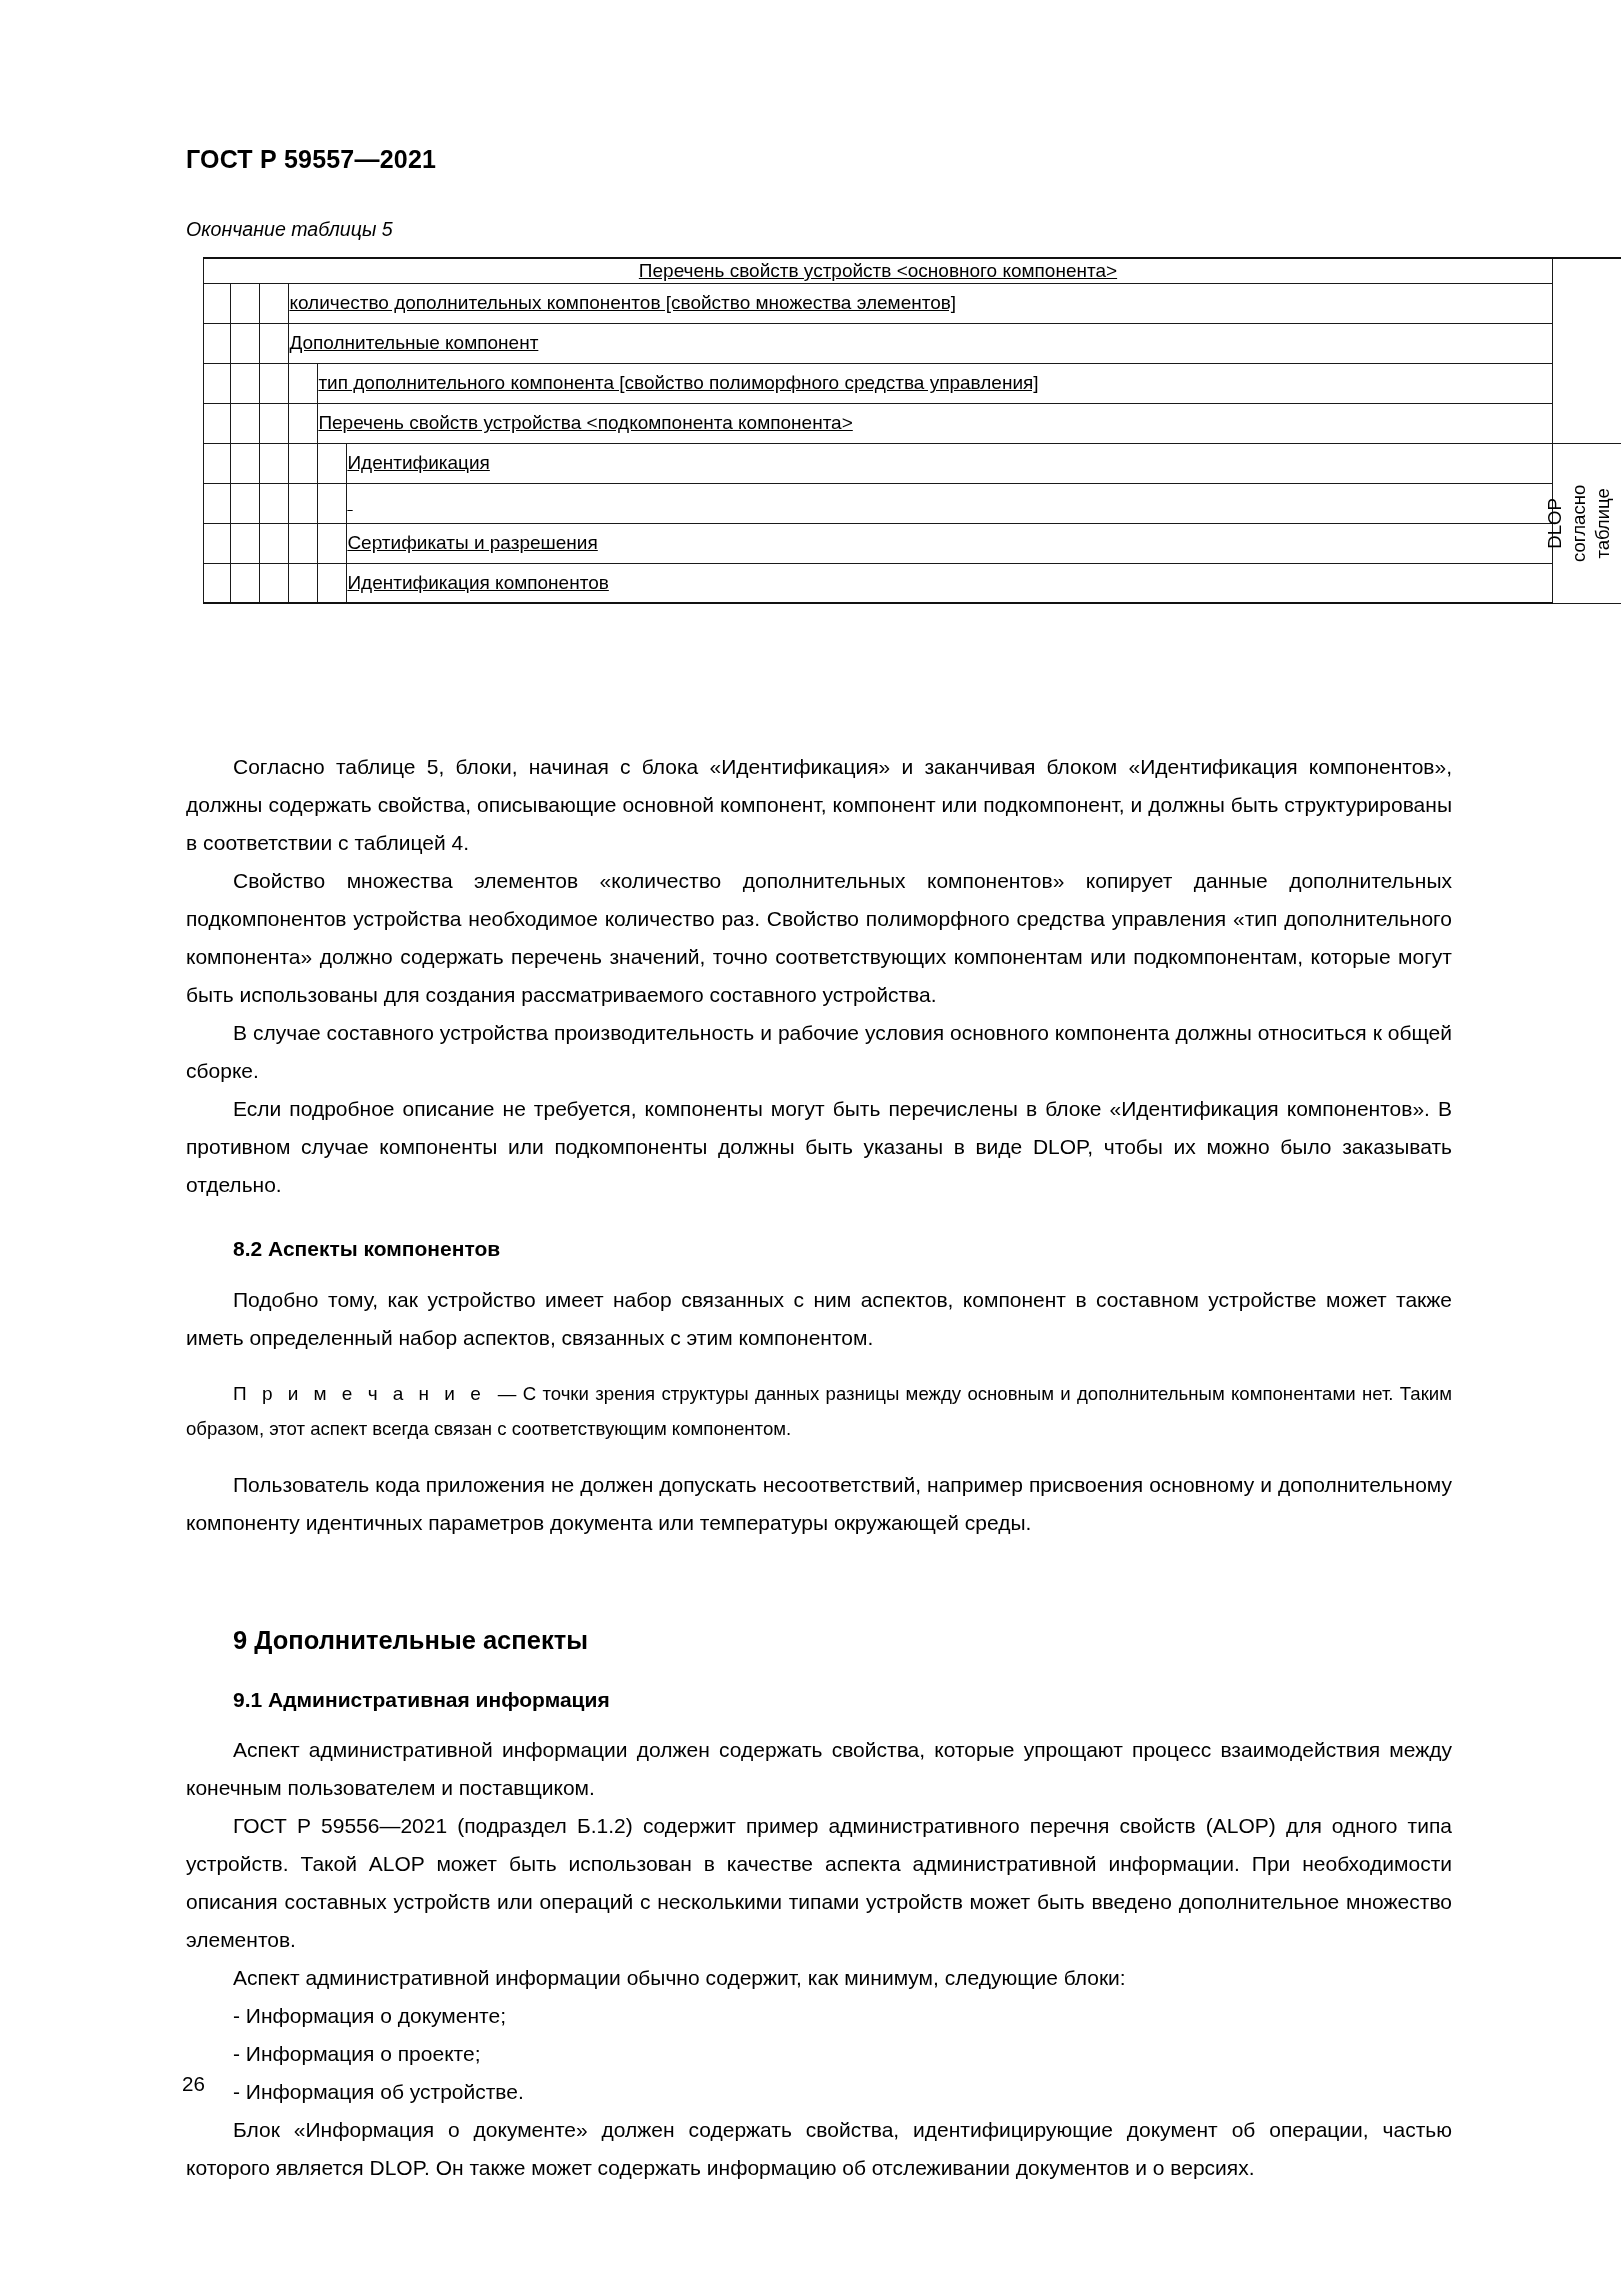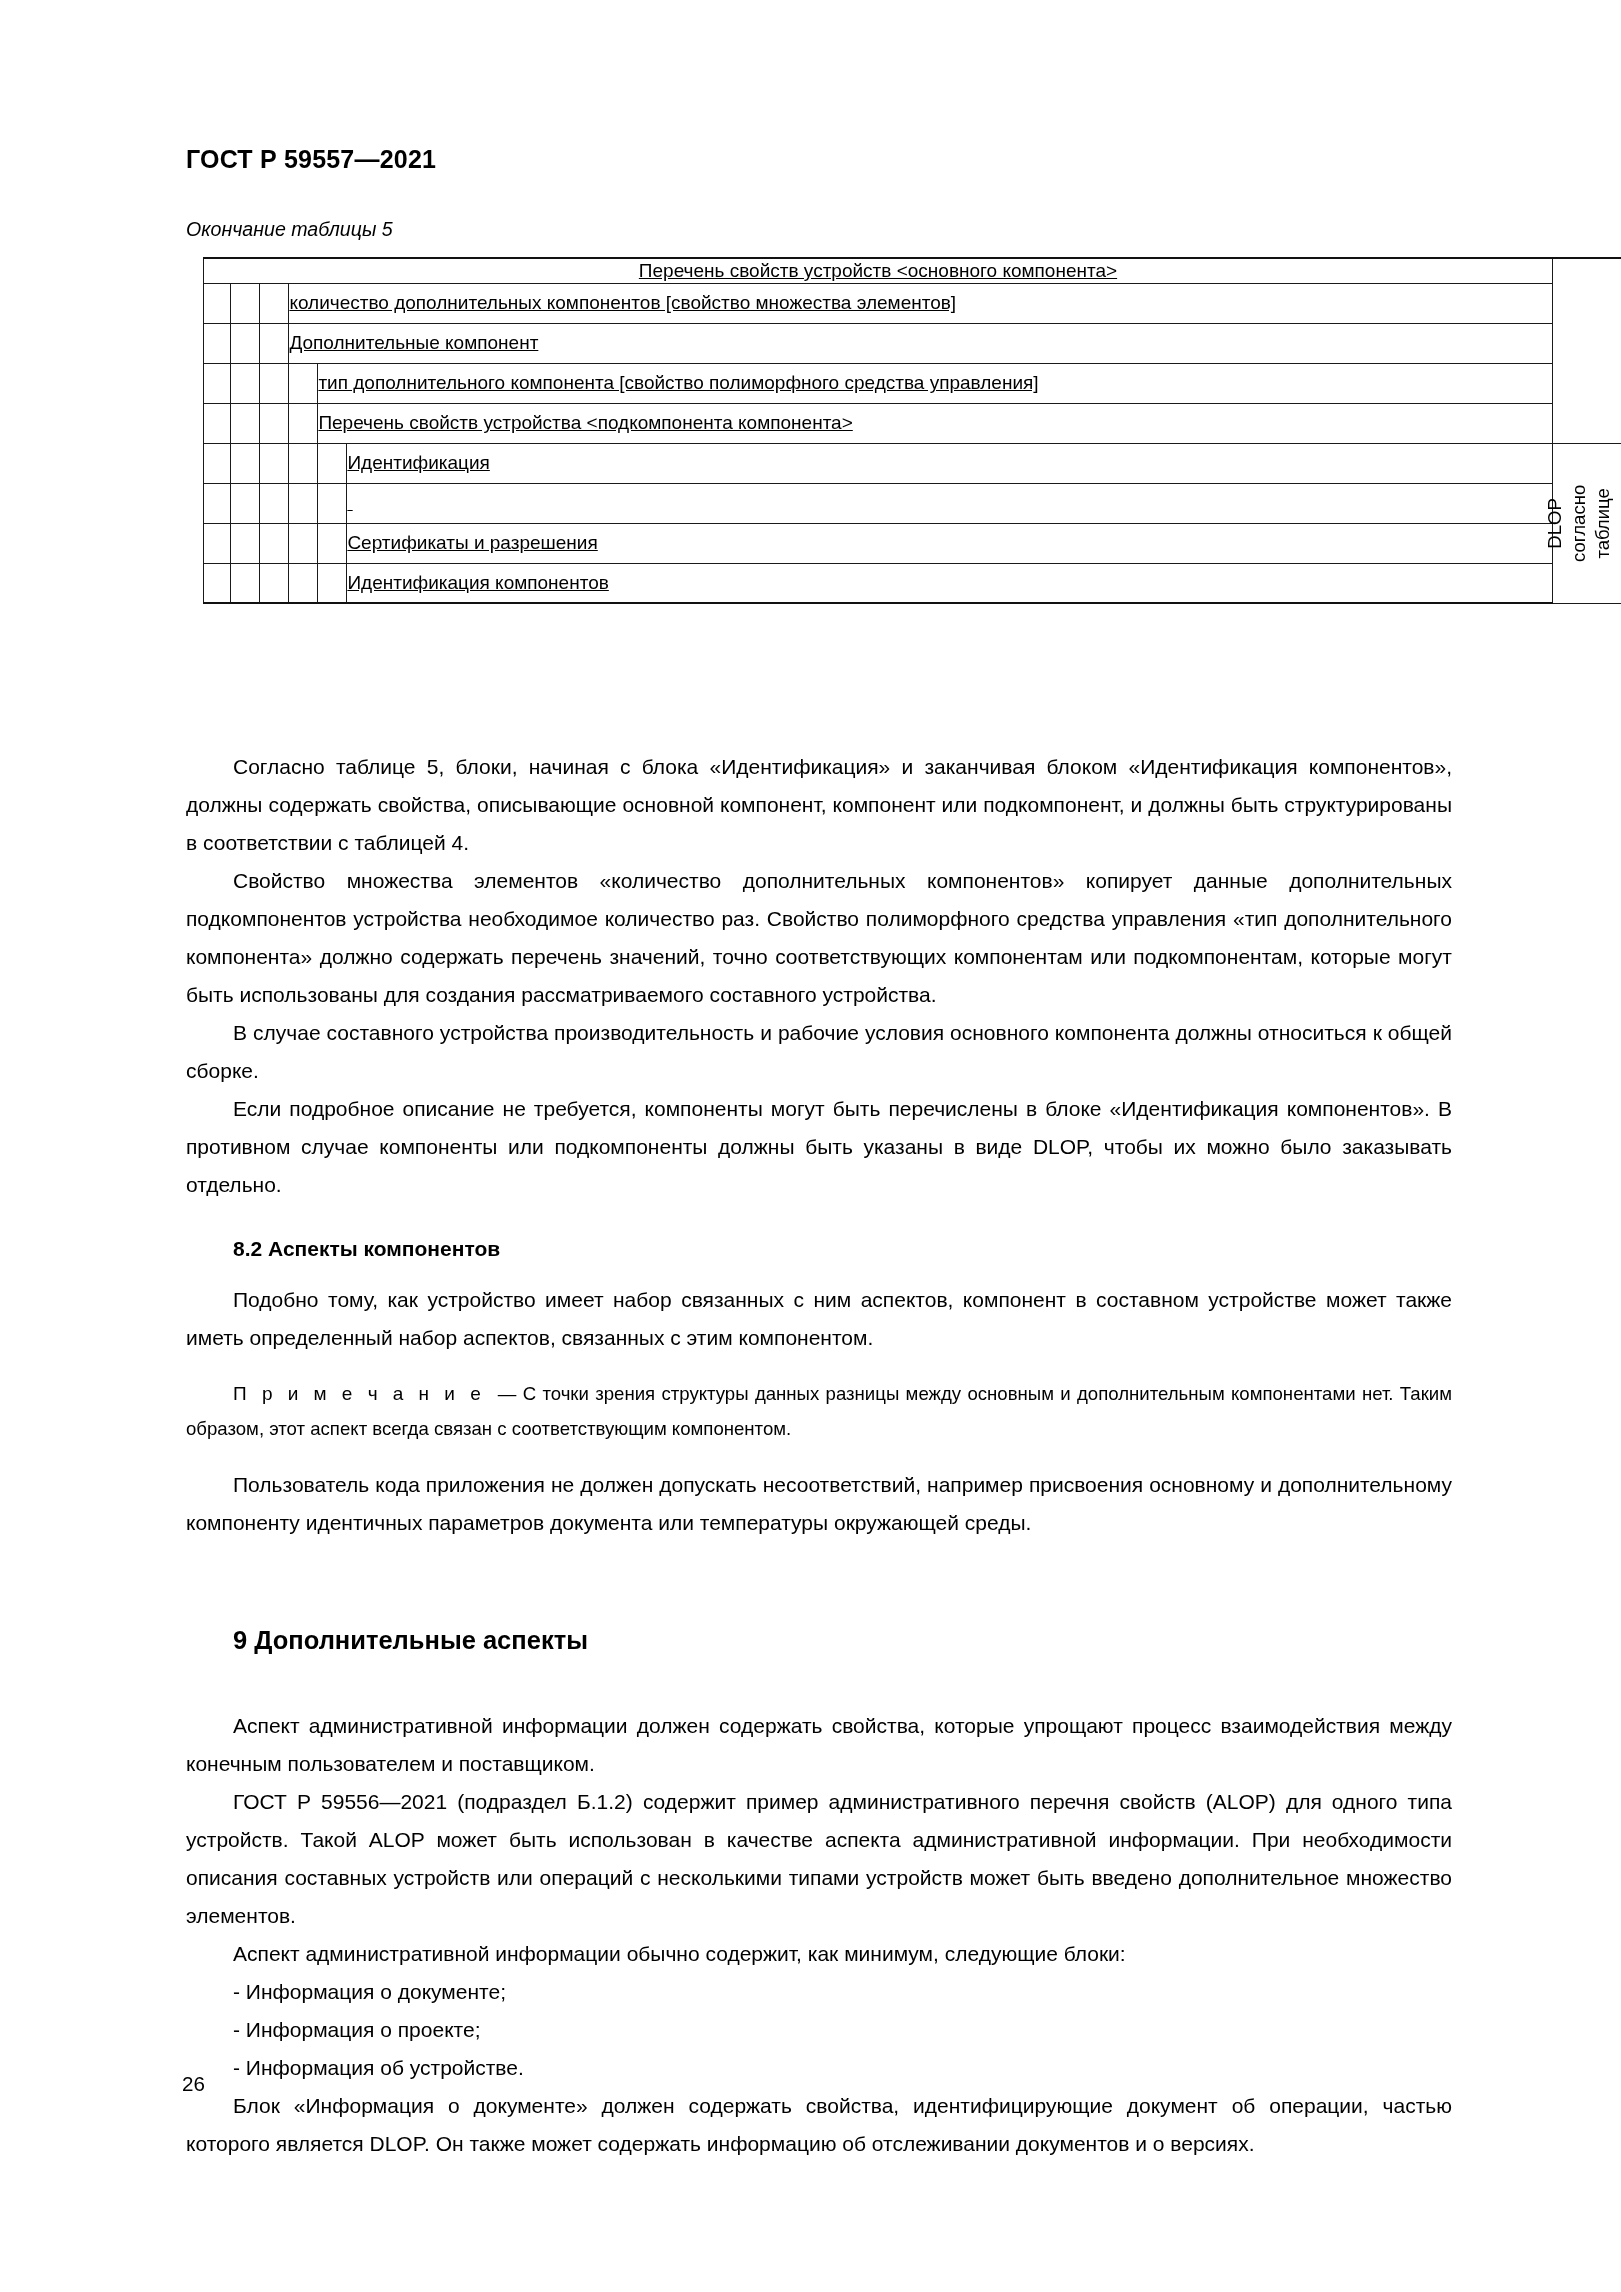--- a/index.html
+++ b/index.html
@@ -268,20 +268,21 @@
 
     <div class="sp-sm"></div>
     <p class="note"><span class="note-label">П р и м е ч а н и е</span>&nbsp;&nbsp;<span>— С точки зрения структуры данных разницы между основным и дополнительным компонентами нет. Таким образом, этот аспект всегда связан с соответствующим компонентом.</span></p>
     <div class="sp-sm"></div>
 
     <p class="para">Пользователь кода приложения не должен допускать несоответствий, например присвоения основному и дополнительному компоненту идентичных параметров документа или температуры окружающей среды.</p>
 
     <div class="sp-xl"></div>
     <h2 class="head1">9 Дополнительные аспекты</h2>
     <div class="sp-md"></div>
+    <h3 class="head2">9.1 Административная информация</h3>
     <div class="sp-sm"></div>
 
     <p class="para">Аспект административной информации должен содержать свойства, которые упрощают процесс взаимодействия между конечным пользователем и поставщиком.</p>
     <p class="para">ГОСТ Р 59556—2021 (подраздел Б.1.2) содержит пример административного перечня свойств (ALOP) для одного типа устройств. Такой ALOP может быть использован в качестве аспекта административной информации. При необходимости описания составных устройств или операций с несколькими типами устройств может быть введено дополнительное множество элементов.</p>
     <p class="para">Аспект административной информации обычно содержит, как минимум, следующие блоки:</p>
 
     <p class="bullet">- Информация о документе;</p>
     <p class="bullet">- Информация о проекте;</p>
     <p class="bullet">- Информация об устройстве.</p>
 

